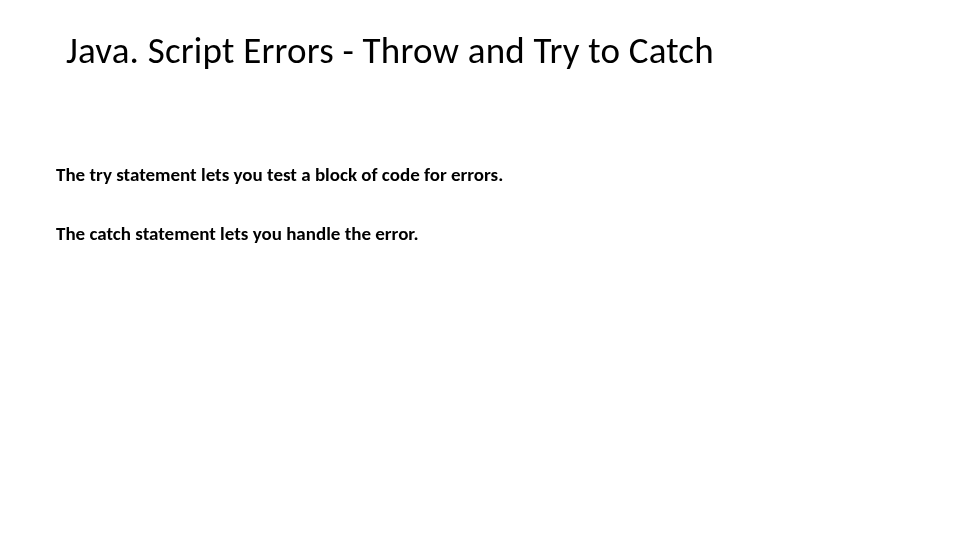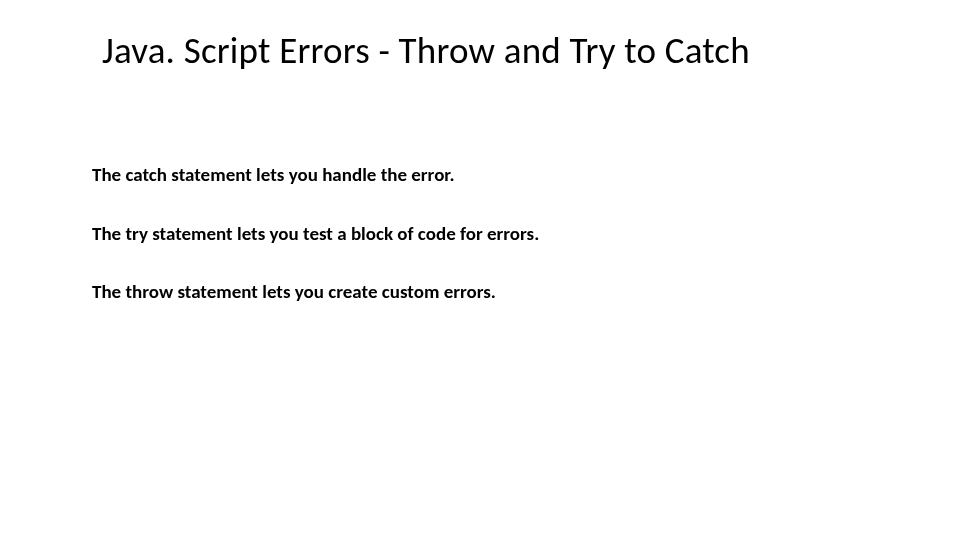--- a/index.html
+++ b/index.html
@@ -7,37 +7,36 @@
       width: 960px;
       height: 540px;
       background: #ffffff;
       font-family: Calibri, "Segoe UI", Arial, sans-serif;
       color: #000000;
       overflow: hidden;
     }
     .slide {
       width: 100%;
       height: 100%;
-      padding: 28px 60px 40px 92px;
+      padding: 28px 60px 40px 56px;
     }
     .title {
       font-size: 37px;
       font-weight: 400;
       letter-spacing: 0.2px;
       margin-bottom: 90px;
       margin-left: 10px;
     }
     .body-text {
       font-size: 19px;
       font-weight: 700;
       line-height: 1.3;
       margin-bottom: 34px;
     }
   </style>
 </head>
 <body>
 
 <div class="slide">
   <h1 class="title">Java. Script Errors - Throw and Try to Catch</h1>
+  <p class="body-text">The try statement lets you test a block of code for errors.</p>
   <p class="body-text">The catch statement lets you handle the error.</p>
-  <p class="body-text">The try statement lets you test a block of code for errors.</p>
-  <p class="body-text">The throw statement lets you create custom errors.</p>
 </div>
 
 </body></html>

